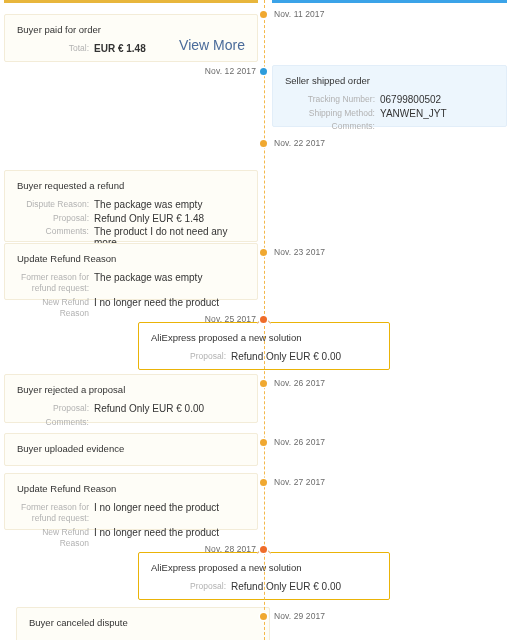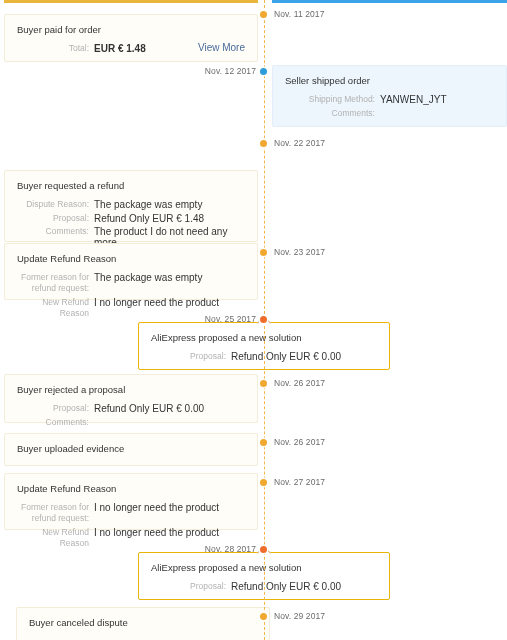--- a/index.html
+++ b/index.html
@@ -134,21 +134,21 @@
   
   .card.buyer  .kv-key { width: 72px; }
   .card.seller .kv-key { width: 90px; }
   .card.platform .kv-key { width: 75px; }
 
   .view-more {
     position: absolute;
     right: 12px;
     bottom: 8px;
     color: #4a6b9a;
-    font-size: 10px;
+    font-size: 14px;
     text-decoration: none;
     cursor: pointer;
   }
 
   
   .notch {
     position: absolute;
     top: -5px;
     left: 50%;
     margin-left: -5px;
@@ -178,20 +178,24 @@
         <div class="kv-key">Total:</div>
         <div class="kv-val bold">EUR € 1.48</div>
       </div>
       <a class="view-more">View More</a>
     </div>
     <div class="dot blue" style="top: 68px;"></div>
     <div class="date left-of-spine" style="right: 251px; top: 66px;">Nov. 12 2017</div>
     <div class="card seller" style="top: 65px; height: 62px;">
       <div class="card-title">Seller shipped order</div>
       <div class="kv">
+        <div class="kv-key">Tracking Number:</div>
+        <div class="kv-val">06799800502</div>
+      </div>
+      <div class="kv">
         <div class="kv-key">Shipping Method:</div>
         <div class="kv-val">YANWEN_JYT</div>
       </div>
       <div class="kv">
         <div class="kv-key">Comments:</div>
         <div class="kv-val"></div>
       </div>
     </div>
     <div class="dot" style="top: 140px;"></div>
     <div class="date right-of-spine" style="left: 274px; top: 138px;">Nov. 22 2017</div>

